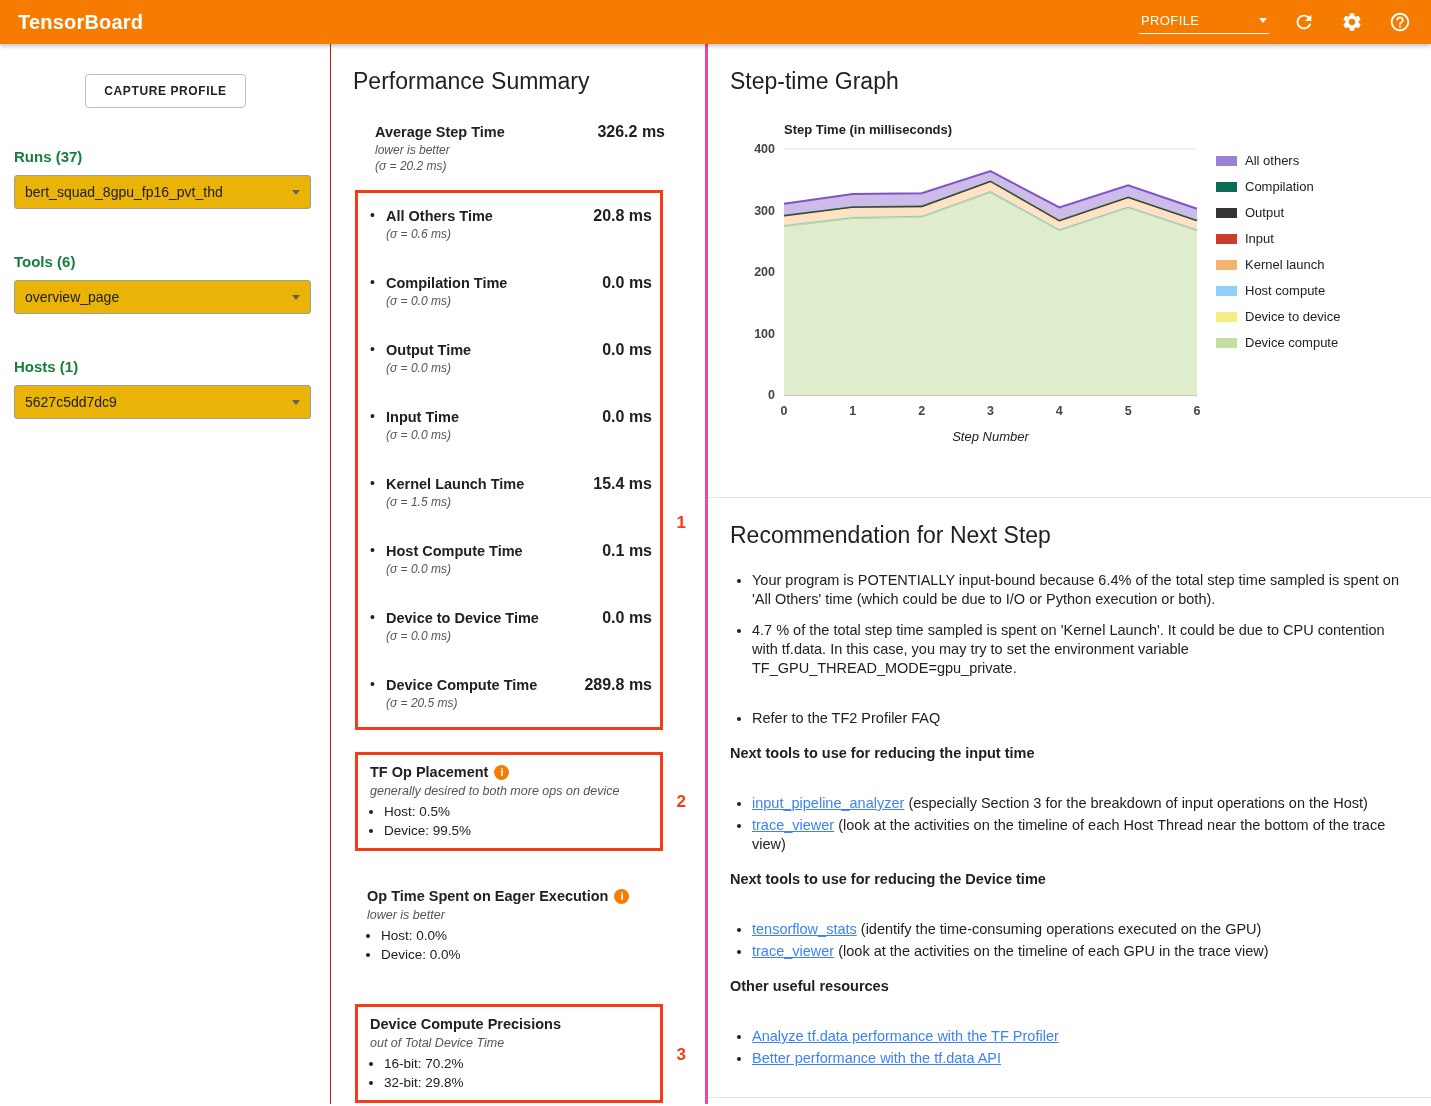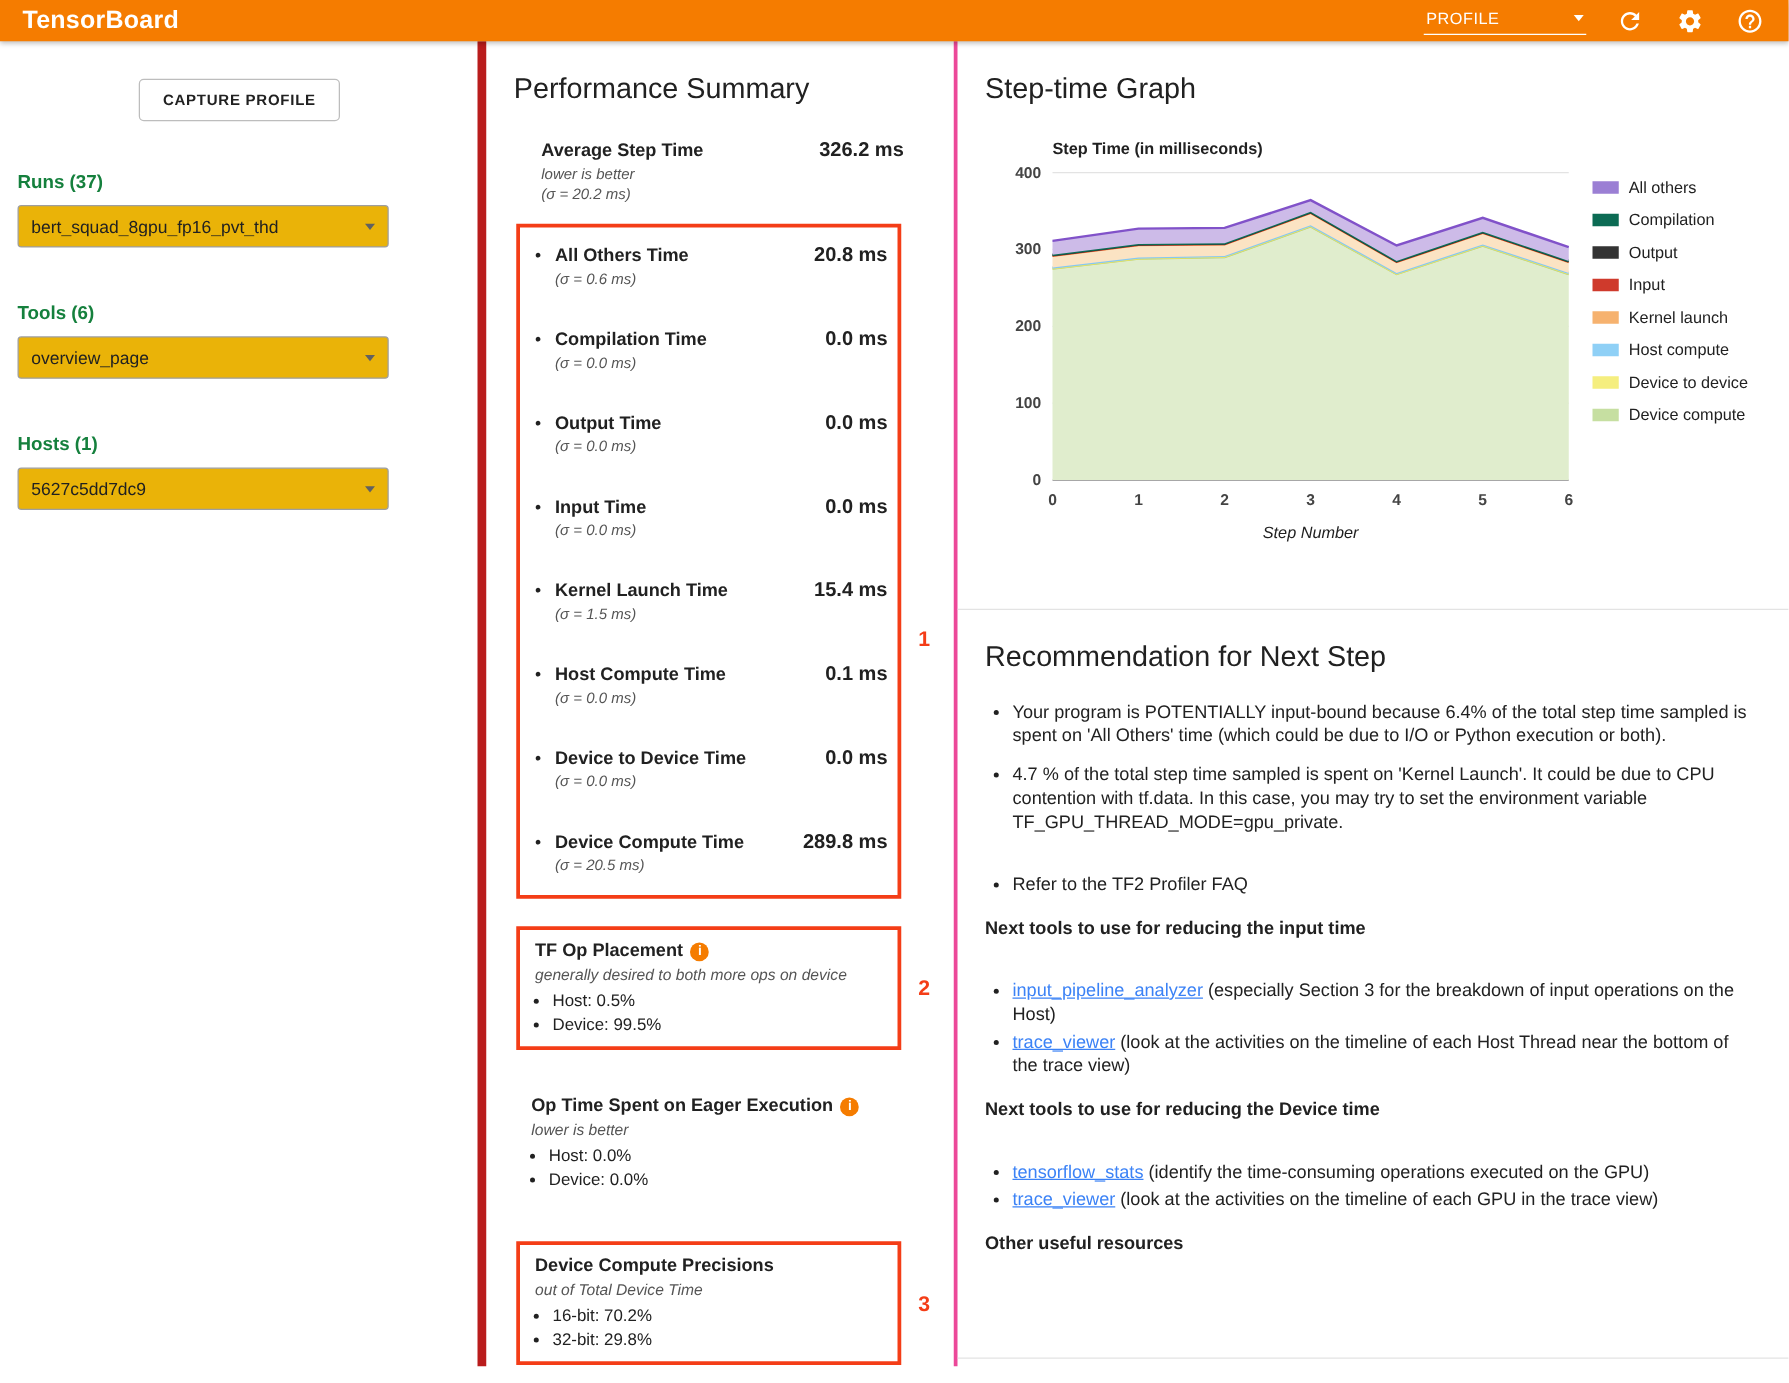--- a/index.html
+++ b/index.html
@@ -1,36 +1,36 @@
 <!DOCTYPE html>
 <html><head>
 <meta charset="utf-8">
 <style>
   * { box-sizing: border-box; margin: 0; padding: 0; }
   html,body { width:1431px; height:1106px; overflow:hidden; background:#fff;
     font-family:"Liberation Sans","DejaVu Sans",sans-serif; color:#212121; }
 
   
-  .topbar { height:33px; background:#f57c00; display:flex; align-items:center;
+  .topbar { height:44px; background:#f57c00; display:flex; align-items:center;
     padding:0 18px; box-shadow:0 2px 4px rgba(0,0,0,.25); position:relative; z-index:5; }
   .brand { color:#fff; font-size:20px; font-weight:700; letter-spacing:.2px; }
   .topbar-right { margin-left:auto; display:flex; align-items:center; gap:22px; }
   .dash-select { display:flex; align-items:center; justify-content:space-between;
     width:130px; border-bottom:1px solid #fff; padding:2px 2px 5px 2px;
     color:#fff; font-size:13px; letter-spacing:.4px; cursor:pointer; }
   .caret-down { width:0; height:0; border-left:4px solid transparent;
     border-right:4px solid transparent; border-top:5px solid #616161; }
   .caret-white { border-top-color:#fff; }
   .icon-btn { background:none; border:none; cursor:pointer; width:26px; height:26px;
     display:flex; align-items:center; justify-content:center; padding:0; }
   .icon-btn svg { width:22px; height:22px; fill:#fff; }
 
   
   .content { display:flex; height:1060px; }
-  .sidebar { width:389px; border-right:7px solid #b91c1c; padding:16px 10px 0 11px; }
+  .sidebar { width:331px; border-right:1px solid #b91c1c; padding:16px 10px 0 11px; }
   .summary-col { width:377px; border-right:3px solid #ec4899; padding:24px 0 0 22px; position:relative; overflow:hidden; }
   .right-col { flex:1; padding:24px 24px 0 22px; position:relative; overflow:hidden; }
   .right-col::after { content:""; position:absolute; left:0; right:0; bottom:6px; border-top:1px solid #e3e3e3; }
 
   
   .capture-btn { display:block; margin:14px auto 40px; padding:9px 18px;
     background:#fff; border:1px solid #bdbdbd; border-radius:4px;
     font-size:12px; font-weight:700; letter-spacing:.6px; color:#212121; cursor:pointer;
     font-family:inherit; }
   .select-label { font-size:15px; font-weight:700; color:#15803d; margin:0 0 10px 3px; }
@@ -361,15 +361,19 @@
         <li><a class="rec-link">trace_viewer</a><span> (look at the activities on the timeline of each Host Thread near the bottom of the trace view)</span></li>
       </ul>
 
       <div class="rec-heading">Next tools to use for reducing the Device time</div>
       <ul class="rec-list">
         <li><a class="rec-link">tensorflow_stats</a><span> (identify the time-consuming operations executed on the GPU)</span></li>
         <li><a class="rec-link">trace_viewer</a><span> (look at the activities on the timeline of each GPU in the trace view)</span></li>
       </ul>
 
       <div class="rec-heading">Other useful resources</div>
+      <ul class="rec-list">
+        <li><a class="rec-link">Analyze tf.data performance with the TF Profiler</a><span></span></li>
+        <li><a class="rec-link">Better performance with the tf.data API</a><span></span></li>
+      </ul>
     </div>
   </section>
 </div>
 
 </body></html>

